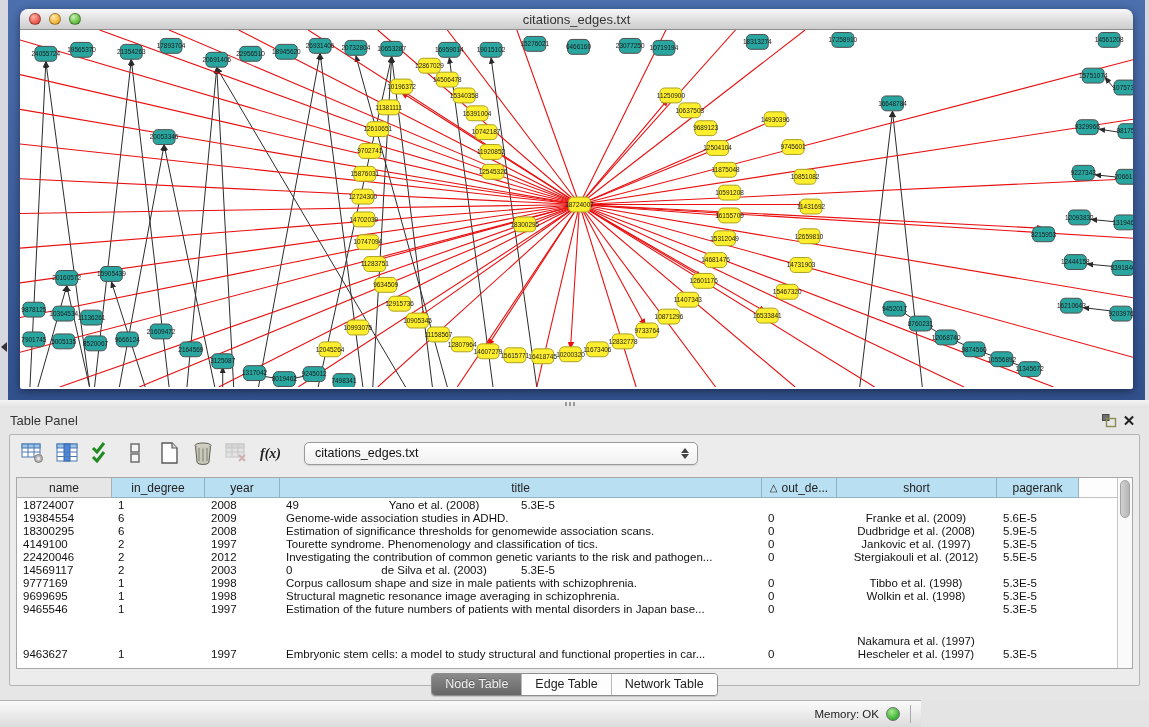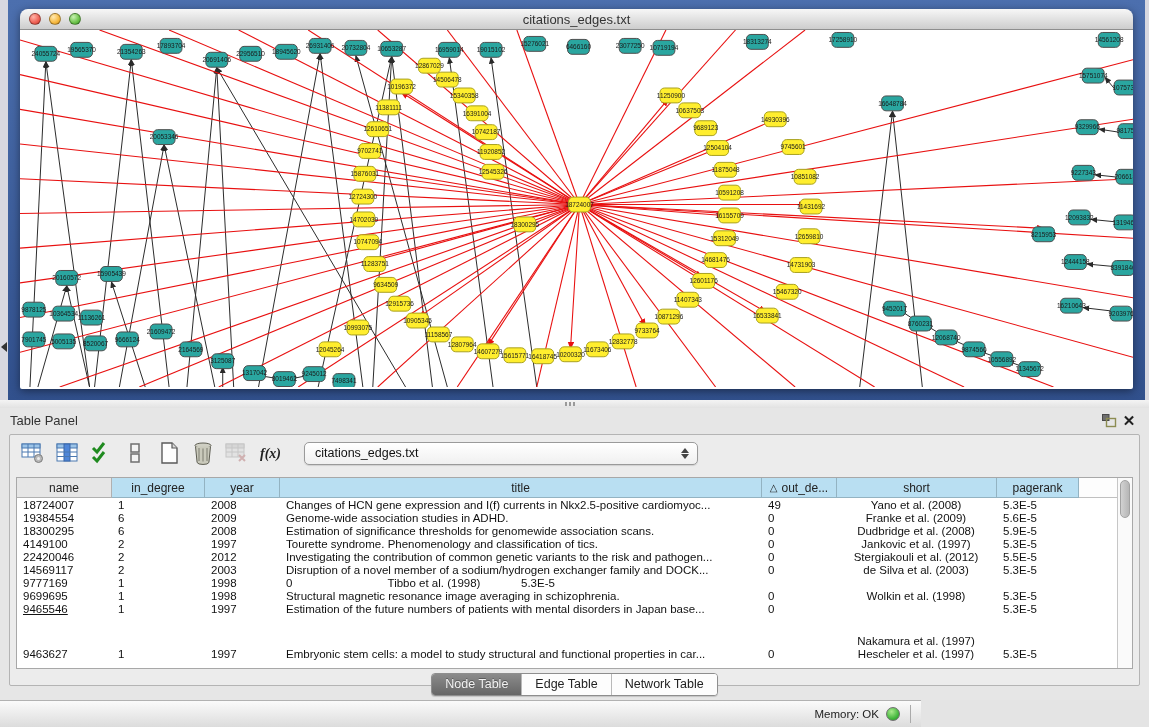--- a/index.html
+++ b/index.html
@@ -755,21 +755,20 @@
             <div class="hdr-cell" style="flex: 0 0 82px;">
               <span>pagerank</span>
             </div>
             <div class="hdr-cell filler"></div>
           </div>
         <div id="rows">
             <div class="t-row">
               <div class="t-cell" style="flex: 0 0 95px;">18724007</div>
               <div class="t-cell" style="flex: 0 0 93px;">1</div>
               <div class="t-cell" style="flex: 0 0 75px;">2008</div>
-              <div class="t-cell" style="flex: 0 0 482px;">Changes of HCN gene expression and I(f) currents in Nkx2.5-positive cardiomyoc...</div>
               <div class="t-cell" style="flex: 0 0 75px;">49</div>
               <div class="t-cell center" style="flex: 0 0 160px;">Yano et al. (2008)</div>
               <div class="t-cell" style="flex: 0 0 82px;">5.3E-5</div>
             </div>
             <div class="t-row">
               <div class="t-cell" style="flex: 0 0 95px;">19384554</div>
               <div class="t-cell" style="flex: 0 0 93px;">6</div>
               <div class="t-cell" style="flex: 0 0 75px;">2009</div>
               <div class="t-cell" style="flex: 0 0 482px;">Genome-wide association studies in ADHD.</div>
               <div class="t-cell" style="flex: 0 0 75px;">0</div>
@@ -800,44 +799,44 @@
               <div class="t-cell" style="flex: 0 0 75px;">2012</div>
               <div class="t-cell" style="flex: 0 0 482px;">Investigating the contribution of common genetic variants to the risk and pathogen...</div>
               <div class="t-cell" style="flex: 0 0 75px;">0</div>
               <div class="t-cell center" style="flex: 0 0 160px;">Stergiakouli et al. (2012)</div>
               <div class="t-cell" style="flex: 0 0 82px;">5.5E-5</div>
             </div>
             <div class="t-row">
               <div class="t-cell" style="flex: 0 0 95px;">14569117</div>
               <div class="t-cell" style="flex: 0 0 93px;">2</div>
               <div class="t-cell" style="flex: 0 0 75px;">2003</div>
-              <div class="t-cell" style="flex: 0 0 482px;">Disruption of a novel member of a sodium/hydrogen exchanger family and DOCK...</div>
               <div class="t-cell" style="flex: 0 0 75px;">0</div>
               <div class="t-cell center" style="flex: 0 0 160px;">de Silva et al. (2003)</div>
               <div class="t-cell" style="flex: 0 0 82px;">5.3E-5</div>
             </div>
             <div class="t-row">
               <div class="t-cell" style="flex: 0 0 95px;">9777169</div>
               <div class="t-cell" style="flex: 0 0 93px;">1</div>
               <div class="t-cell" style="flex: 0 0 75px;">1998</div>
+              <div class="t-cell" style="flex: 0 0 482px;">Corpus callosum shape and size in male patients with schizophrenia.</div>
               <div class="t-cell" style="flex: 0 0 75px;">0</div>
               <div class="t-cell center" style="flex: 0 0 160px;">Tibbo et al. (1998)</div>
               <div class="t-cell" style="flex: 0 0 82px;">5.3E-5</div>
             </div>
             <div class="t-row">
               <div class="t-cell" style="flex: 0 0 95px;">9699695</div>
               <div class="t-cell" style="flex: 0 0 93px;">1</div>
               <div class="t-cell" style="flex: 0 0 75px;">1998</div>
               <div class="t-cell" style="flex: 0 0 482px;">Structural magnetic resonance image averaging in schizophrenia.</div>
               <div class="t-cell" style="flex: 0 0 75px;">0</div>
               <div class="t-cell center" style="flex: 0 0 160px;">Wolkin et al. (1998)</div>
               <div class="t-cell" style="flex: 0 0 82px;">5.3E-5</div>
             </div>
             <div class="t-row">
-              <div class="t-cell" style="flex: 0 0 95px; text-decoration: underline;">9465546</div>
+              <div class="t-cell" style="flex: 0 0 95px;">9465546</div>
               <div class="t-cell" style="flex: 0 0 93px;">1</div>
               <div class="t-cell" style="flex: 0 0 75px;">1997</div>
               <div class="t-cell" style="flex: 0 0 482px;">Estimation of the future numbers of patients with mental disorders in Japan base...</div>
               <div class="t-cell" style="flex: 0 0 75px;">0</div>
               <div class="t-cell center" style="flex: 0 0 160px; margin-top: 32px;">Nakamura et al. (1997)</div>
               <div class="t-cell" style="flex: 0 0 82px;">5.3E-5</div>
             </div>
             <div class="t-row">
               <div class="t-cell" style="flex: 0 0 95px;">9463627</div>
               <div class="t-cell" style="flex: 0 0 93px;">1</div>

